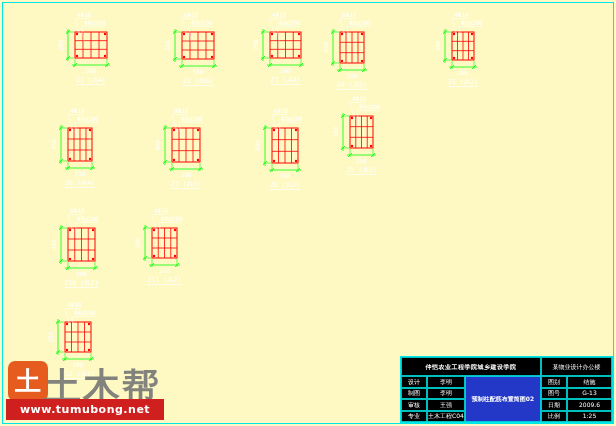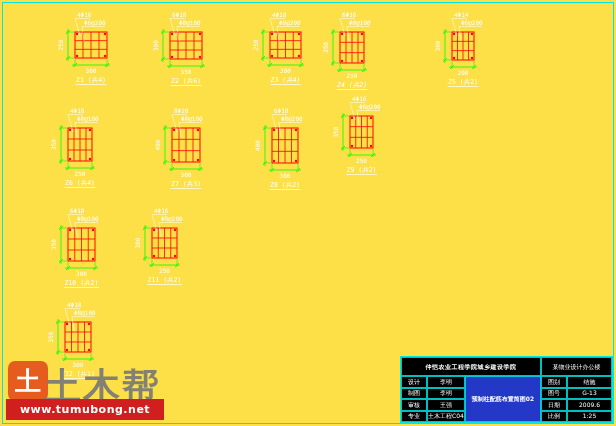--- a/index.html
+++ b/index.html
@@ -1,20 +1,20 @@
 <!DOCTYPE html>
 <html><head>
 <meta charset="utf-8">
 <style>
   :root{
     --cy:#00e5e5; --rd:#ff0000; --gn:#00ff00; --wh:#ffffff;
   }
   html,body{margin:0;padding:0;background:#181818;}
   #canvas{
-    position:relative;width:616px;height:426px;background:#fde047;
+    position:relative;width:616px;height:426px;background:#fef9c3;
     overflow:hidden;font-family:"DejaVu Sans",sans-serif;
   }
   .frame{position:absolute;inset:2px;border:1px solid var(--cy);z-index:0;}
   #details{position:absolute;inset:0;z-index:1;}
   .detail{position:absolute;width:112px;height:96px;pointer-events:none;}
   .detail svg{overflow:visible;font-family:"DejaVu Sans Mono",monospace;}
 
   
   .tb{
     position:absolute;right:3px;bottom:3px;width:213px;height:67px;
@@ -88,21 +88,21 @@
           <text x="54" y="65" fill="#ffffff" font-size="6" text-anchor="middle">300</text>
           <line x1="37" y1="24" x2="29" y2="24" stroke="#00ff00" stroke-width="0.6"></line>
           <line x1="37" y1="50" x2="29" y2="50" stroke="#00ff00" stroke-width="0.6"></line>
           <line x1="31" y1="21" x2="31" y2="53" stroke="#00ff00" stroke-width="0.8"></line>
           <line x1="29" y1="26" x2="33" y2="22" stroke="#00ff00" stroke-width="0.8"></line>
           <line x1="29" y1="52" x2="33" y2="48" stroke="#00ff00" stroke-width="0.8"></line>
           <text x="26" y="37" fill="#ffffff" font-size="6" text-anchor="middle" transform="rotate(-90 26 37)">250</text>
           <text x="54" y="74" fill="#ffffff" font-size="6.5" text-anchor="middle">Z1 (共4)</text>
           <line x1="38.599999999999994" y1="76.5" x2="69.4" y2="76.5" stroke="#ffffff" stroke-width="0.7"></line>
         </svg></div>
-      <div class="detail" style="left: 132px; top: 8px;"><svg width="112" height="96" viewBox="0 0 112 96">
+      <div class="detail" style="left: 144px; top: 8px;"><svg width="112" height="96" viewBox="0 0 112 96">
           <rect x="38" y="24" width="32" height="27" fill="none" stroke="#ff0000" stroke-width="1"></rect>
           <line x1="46" y1="24" x2="46" y2="51" stroke="#ff0000" stroke-width="0.8"></line>
           <line x1="54" y1="24" x2="54" y2="51" stroke="#ff0000" stroke-width="0.8"></line>
           <line x1="62" y1="24" x2="62" y2="51" stroke="#ff0000" stroke-width="0.8"></line>
           <line x1="38" y1="33" x2="70" y2="33" stroke="#ff0000" stroke-width="0.8"></line>
           <line x1="38" y1="42" x2="70" y2="42" stroke="#ff0000" stroke-width="0.8"></line>
           <circle cx="40" cy="26" r="1.2" fill="#ff0000"></circle>
           <circle cx="68" cy="26" r="1.2" fill="#ff0000"></circle>
           <circle cx="40" cy="49" r="1.2" fill="#ff0000"></circle>
           <circle cx="68" cy="49" r="1.2" fill="#ff0000"></circle>

